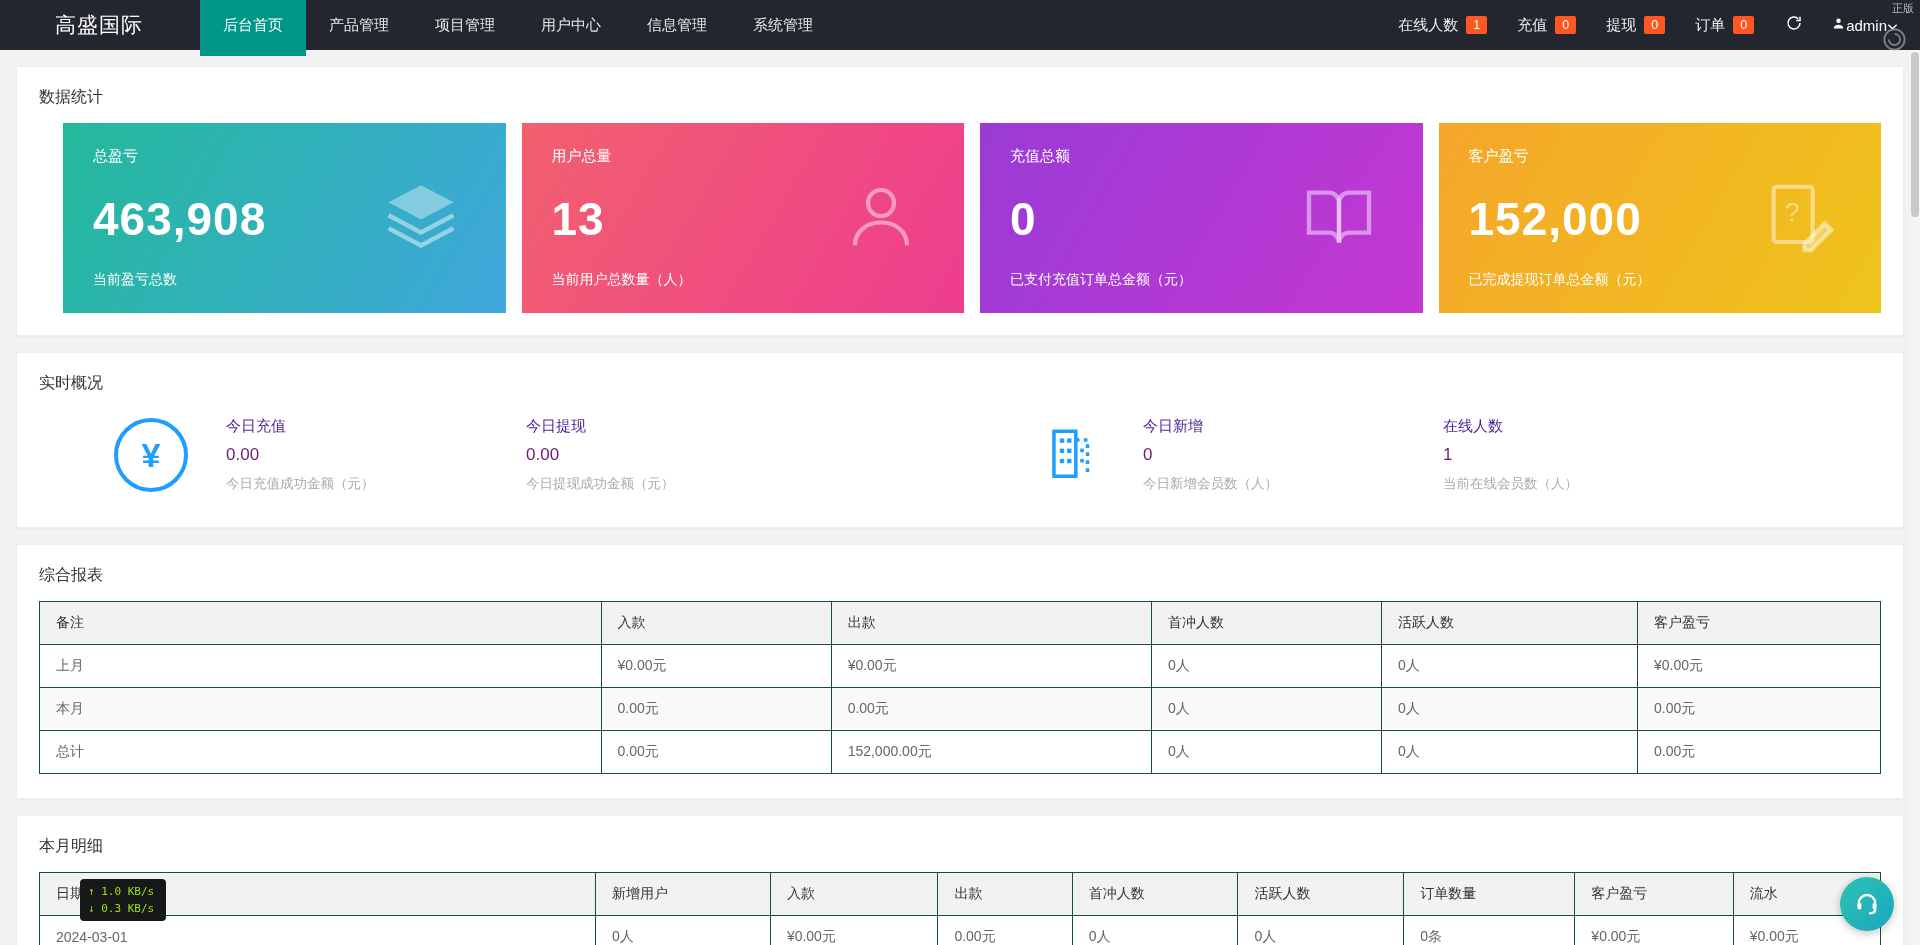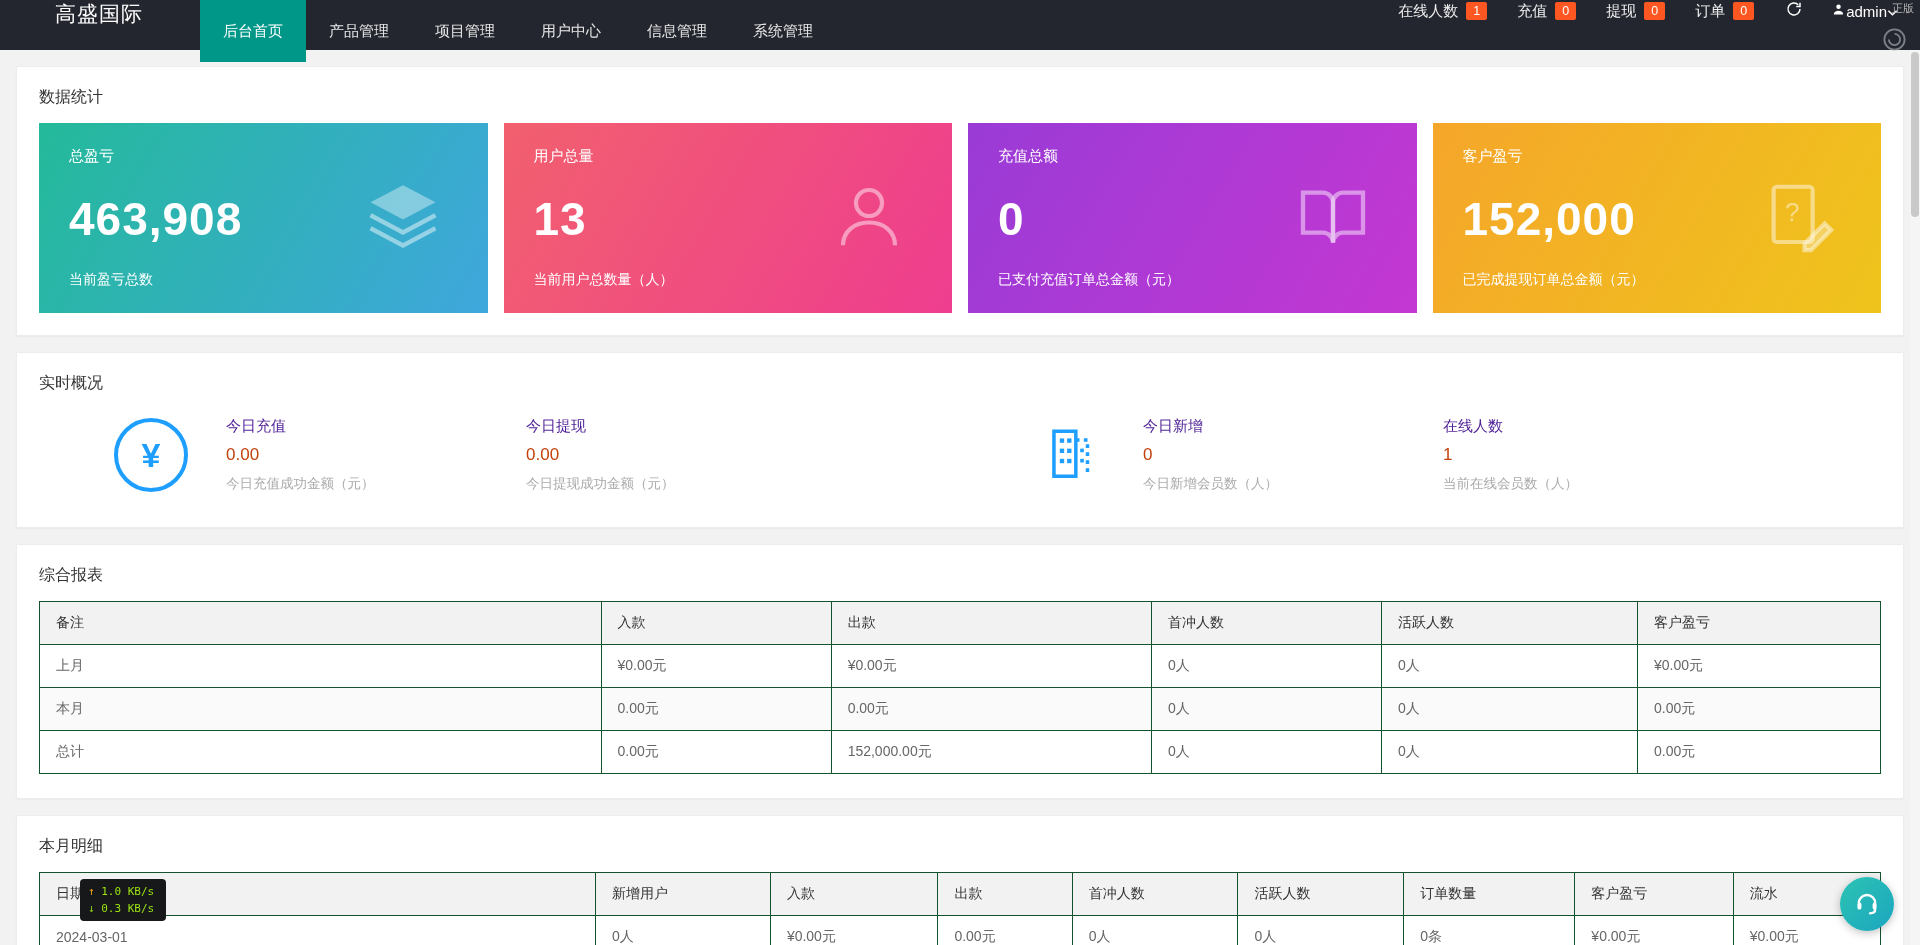--- a/index.html
+++ b/index.html
@@ -4,21 +4,21 @@
 <style>
   * { margin:0; padding:0; box-sizing:border-box; }
   html,body { width:1920px; height:945px; overflow:hidden; }
   body {
     font-family:"Liberation Sans","DejaVu Sans",sans-serif;
     background:#f2f2f2; color:#333; position:relative;
   }
 
   
   .navbar {
-    height:50px; background:#23262e; display:flex; align-items:flex-start;
+    height:50px; background:#23262e; display:flex; align-items:center;
     color:#fff; position:relative; z-index:5;
   }
   .brand {
     width:200px; display:flex; align-items:center; padding-left:55px;
     font-size:21px; letter-spacing:1px; color:#fff; white-space:nowrap;
   }
   .menu { display:flex; list-style:none; }
   .menu li {
     line-height:50px; padding:6px 23px; font-size:15px; color:#e6e6e6;
     cursor:pointer; white-space:nowrap;
@@ -41,21 +41,21 @@
 
   
   .page { padding:16px 16px 0 16px; }
   .card {
     background:#fff; border:1px solid #ededed; border-radius:2px;
     box-shadow:0 1px 2px rgba(0,0,0,.04); margin-bottom:16px;
   }
   .sec-title { padding:20px 22px 15px; font-size:16px; color:#333; }
 
   
-  .stat-row { display:flex; gap:16px; padding:0 22px 22px; }
+  .stat-row { display:flex; gap:16px; padding:0 22px 22px;margin-left:24px; }
   .stat-card {
     flex:1; height:190px; position:relative; color:#fff;
     padding:24px 30px; display:flex; flex-direction:column;
     justify-content:space-between; overflow:hidden;
   }
   .s-label { font-size:15px; }
   .s-value { font-size:46px; font-weight:700; letter-spacing:1px; }
   .s-desc  { font-size:14px; }
   .s-icon  { position:absolute; right:44px; top:50%; transform:translateY(-50%); opacity:.85; }
 
@@ -63,21 +63,21 @@
   .rt-row { display:flex; padding:8px 22px 34px; }
   .rt-group { flex:1; display:flex; align-items:center; }
   .rt-icon { margin:0 38px 0 75px; flex:0 0 auto; }
   .yen-circle {
     width:74px; height:74px; border:4px solid #1E9FFF; border-radius:50%;
     display:flex; align-items:center; justify-content:center;
     color:#1E9FFF; font-size:34px; font-weight:700;
   }
   .rt-item { width:300px; }
   .rt-label { font-size:15px; color:#4c1d95; }
-  .rt-value { font-size:17px; color:#c2410c; margin:9px 0 10px; }
+  .rt-value { font-size:17px; color:#701a75; margin:9px 0 10px; }
   .rt-desc  { font-size:13.5px; color:#aaa; }
 
   
   .data-table {
     width:calc(100% - 44px); margin:0 22px 24px; border-collapse:collapse;
     table-layout:fixed;
   }
   .data-table th, .data-table td {
     border:1px solid #14532d; padding:12px 16px; font-size:14px;
     text-align:left; font-weight:400; color:#666; white-space:nowrap; overflow:hidden;

